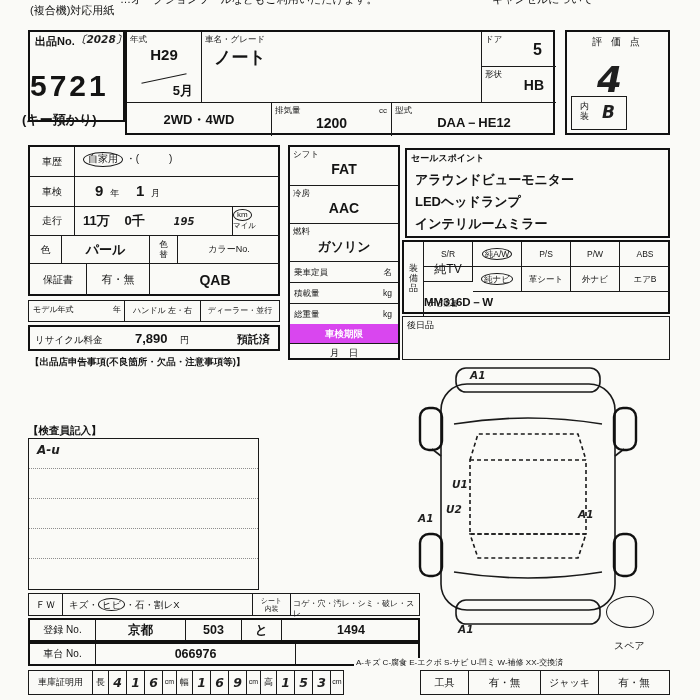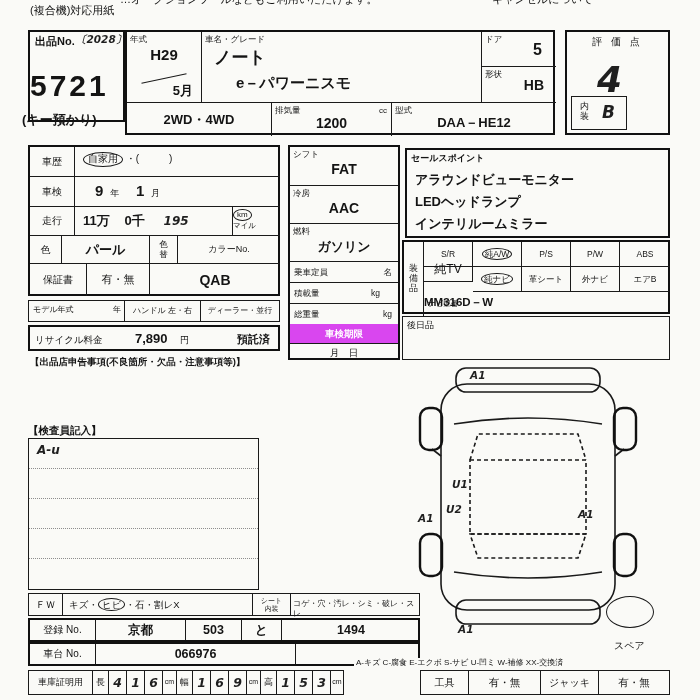--- a/index.html
+++ b/index.html
@@ -41,21 +41,20 @@
   <div class="abs b2" style="left:125px;top:30px;width:430px;height:105px">
     <div class="abs br" style="left:0;top:0;width:75px;height:70px">
       <span class="lblpos">年式</span>
       <div class="abs bold" style="left:0;top:14px;width:100%;text-align:center;font-size:15px">H29</div>
       <div class="abs" style="left:14px;top:46px;width:46px;border-top:1px solid #1a1a1a;transform:rotate(-12deg)"></div>
       <div class="abs bold" style="right:8px;bottom:3px;font-size:13px">5月</div>
     </div>
     <div class="abs br" style="left:75px;top:0;width:280px;height:70px">
       <span class="lblpos">車名・グレード</span>
       <div class="abs bold" style="left:12px;top:16px;font-size:17px">ノート</div>
-      <div class="abs bold" style="left:34px;top:42px;font-size:15px">e－パワーニスモ</div>
     </div>
     <div class="abs bb" style="left:355px;top:0;width:74px;height:35px">
       <span class="lblpos">ドア</span>
       <div class="abs bold" style="right:14px;top:8px;font-size:16px">5</div>
     </div>
     <div class="abs" style="left:355px;top:35px;width:74px;height:35px">
       <span class="lblpos">形状</span>
       <div class="abs bold" style="right:12px;top:10px;font-size:14px">HB</div>
     </div>
     <div class="abs bt br ctr bold" style="left:0;top:70px;width:145px;height:34px;font-size:13px">2WD・4WD</div>
@@ -89,21 +88,21 @@
     <div class="abs bb" style="left:45px;top:30px;width:205px;height:30px;padding:5px 0 0 20px">
       <span class="bold" style="font-size:15px">9</span>
       <span style="font-size:9px;margin:0 14px 0 4px">年</span>
       <span class="bold" style="font-size:15px">1</span>
       <span style="font-size:9px;margin-left:4px">月</span>
     </div>
     <div class="abs br bb ctr" style="left:0;top:60px;width:45px;height:29px;font-size:10px">走行</div>
     <div class="abs bb" style="left:45px;top:60px;width:157px;height:29px;padding:6px 0 0 8px">
       <span class="bold" style="font-size:13px">11万</span>
       <span class="bold" style="font-size:13px;margin-left:12px">0千</span>
-      <span class="hw" style="font-size:12px;margin-left:16px">195</span>
+      <span class="hw" style="font-size:10px;margin-left:26px">195</span>
     </div>
     <div class="abs bb" style="left:202px;top:60px;width:48px;height:29px;border-left:1px solid #1a1a1a;">
       <div style="margin-top:1px"><span class="circle" style="font-size:8px;padding:0 3px">km</span></div>
       <div style="font-size:7.5px">マイル</div>
     </div>
     <div class="abs br bb ctr" style="left:0;top:89px;width:32px;height:28px;font-size:10px">色</div>
     <div class="abs br bb ctr bold" style="left:32px;top:89px;width:88px;height:28px;font-size:13px">パール</div>
     <div class="abs br bb ctr" style="left:120px;top:89px;width:28px;height:28px">
       <span class="vtx" style="width:11px;font-size:8.5px">色替</span>
     </div>
@@ -144,21 +143,21 @@
       <div class="abs bold" style="left:0;top:14px;width:100%;text-align:center;font-size:14px">AAC</div>
     </div>
     <div class="abs bt" style="left:0;top:76px;width:100%;height:38px">
       <span class="lblpos">燃料</span>
       <div class="abs bold" style="left:0;top:15px;width:100%;text-align:center;font-size:13px">ガソリン</div>
     </div>
     <div class="abs bt" style="left:0;top:114px;width:100%;height:21px;padding:5px 6px 0 4px;font-size:8.5px">
       <span>乗車定員</span>
       <span style="float:right">名</span>
     </div>
-    <div class="abs bt" style="left:0;top:135px;width:100%;height:21px;padding:5px 18px 0 4px;font-size:8.5px">
+    <div class="abs bt" style="left:0;top:135px;width:100%;height:21px;padding:5px 6px 0 4px;font-size:8.5px">
       <span>積載量</span>
       <span style="float:right">kg</span>
     </div>
     <div class="abs bt" style="left:0;top:156px;width:100%;height:21px;padding:5px 6px 0 4px;font-size:8.5px">
       <span>総重量</span>
       <span style="float:right">kg</span>
     </div>
     <div class="abs ctr bold" style="left:0;top:177px;width:100%;height:19px;background:#d946ef;color:#fff;font-size:9.5px">車検期限</div>
     <div class="abs bt ctr" style="left:0;top:196px;width:100%;height:19px;font-size:9.5px">月　日</div>
   </div>

